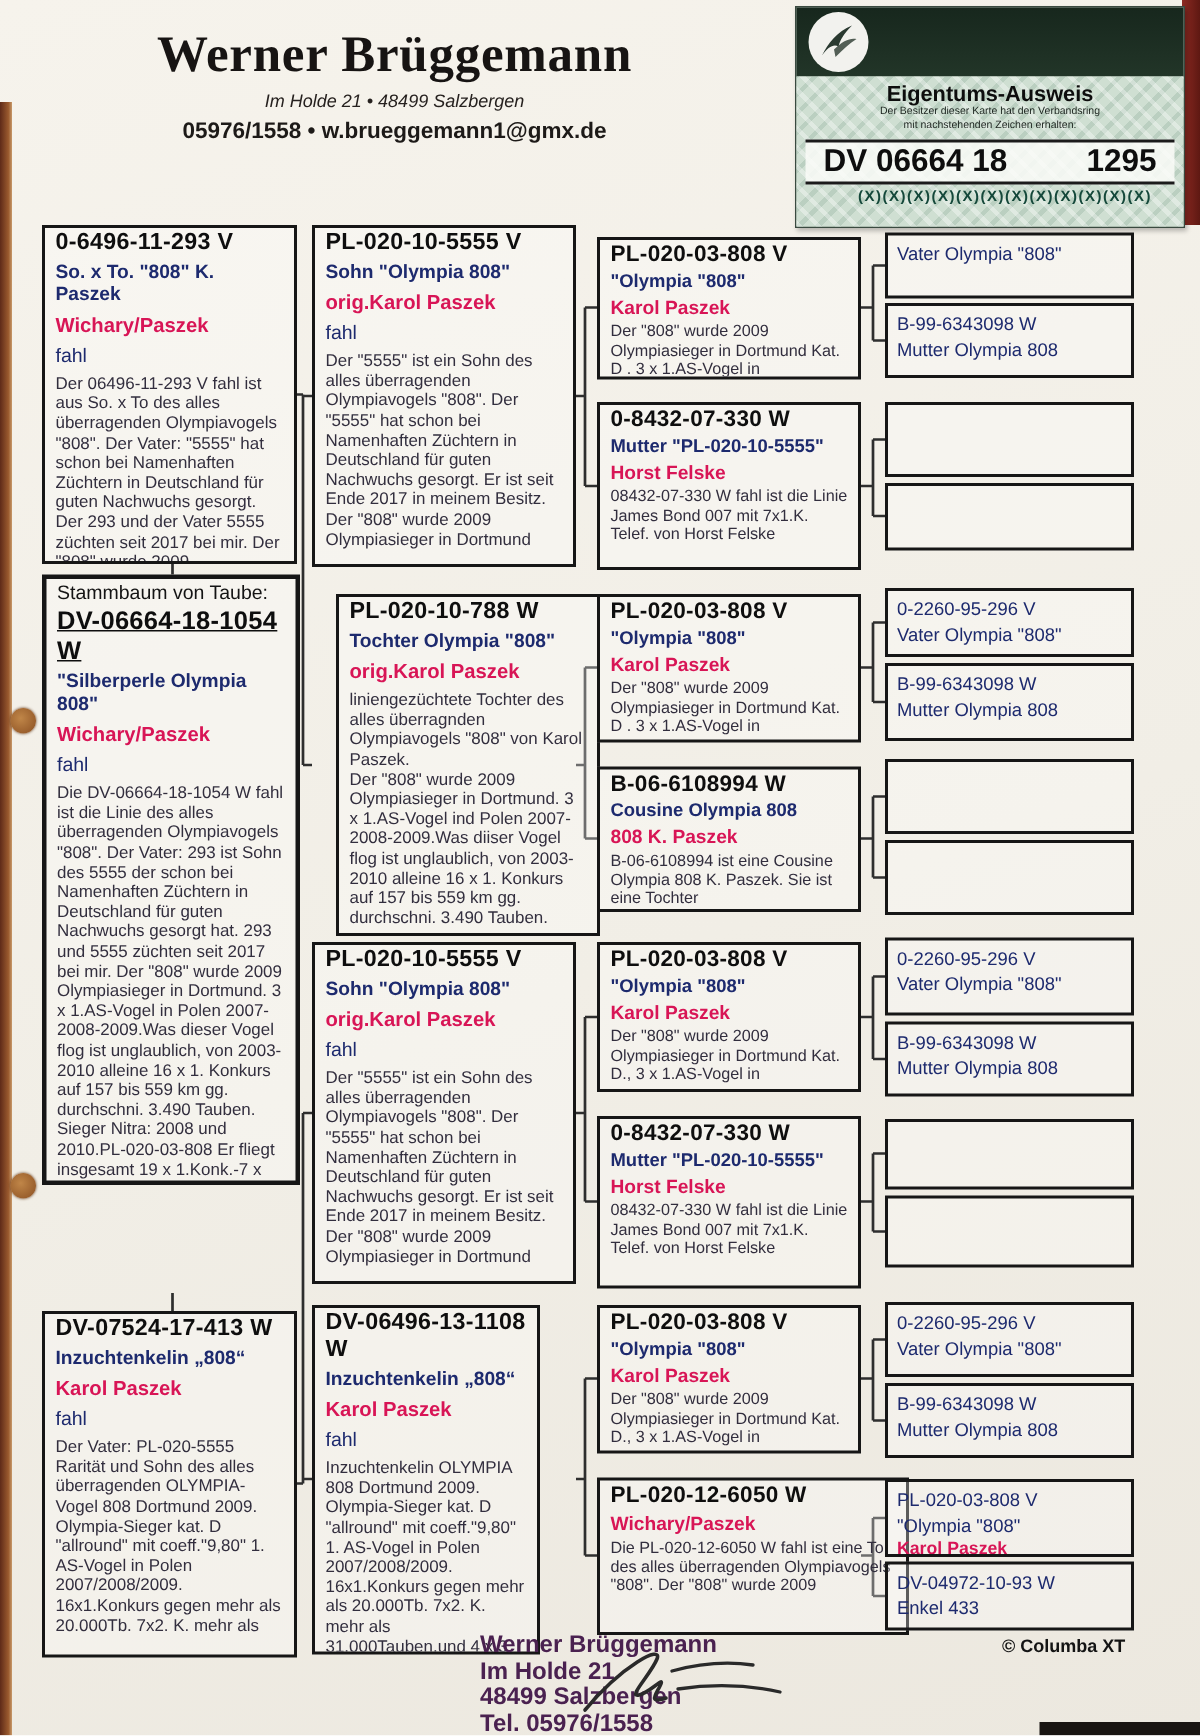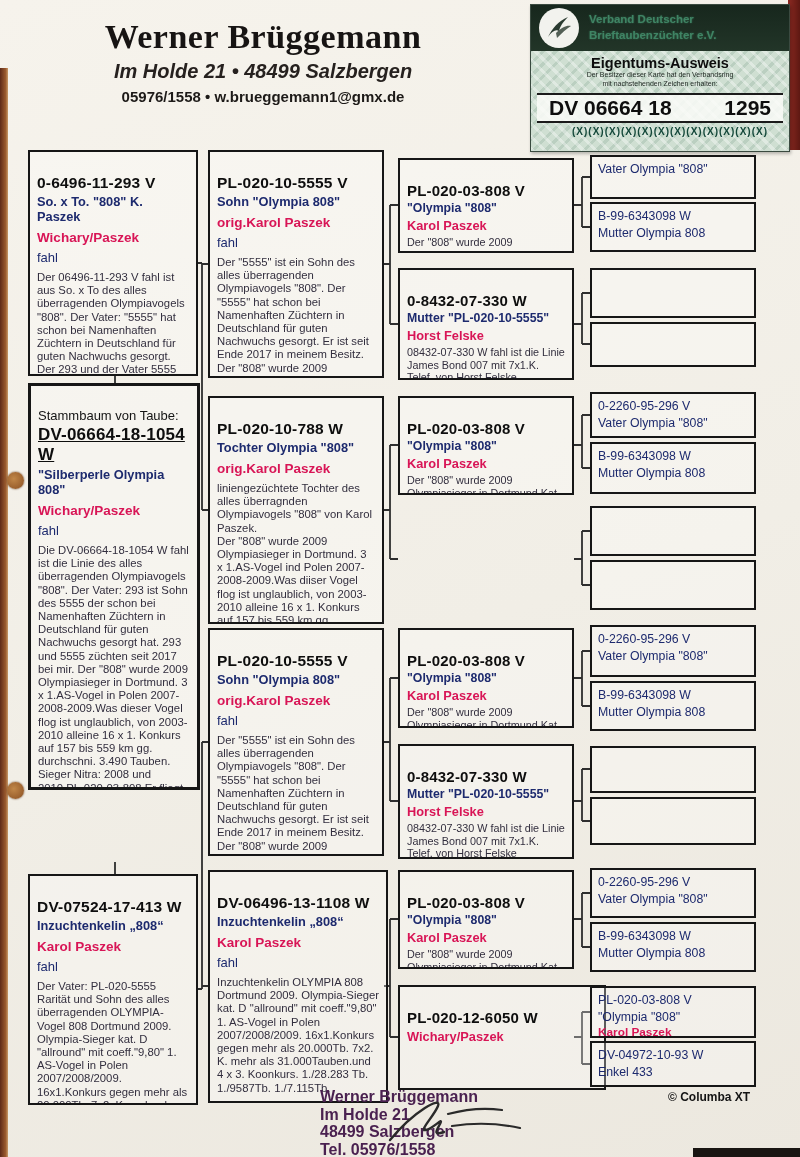--- a/index.html
+++ b/index.html
@@ -12,21 +12,21 @@
   .edge-left{position:absolute;left:0;top:68px;width:8px;height:1089px;
     background:linear-gradient(90deg,#5e2a18,#9a5a2e 70%,#c89a6a);}
   .edge-right-top{position:absolute;right:0;top:0;width:12px;height:150px;
     background:linear-gradient(90deg,#8c2a22,#5e1812);}
   .edge-bottom{position:absolute;left:693px;top:1148px;width:107px;height:9px;background:#191512;}
   .hole{position:absolute;width:17px;height:17px;border-radius:50%;
     background:radial-gradient(circle at 40% 40%,#c08648,#8a4f22);box-shadow:0 0 2px #5e3212;}
   
   .hdr{position:absolute;left:48px;top:18px;width:430px;text-align:center;}
   .hdr-name{font-family:"Liberation Serif",serif;font-weight:bold;font-size:34px;color:#171413;letter-spacing:.5px;margin:0;}
-  .hdr-addr{font-style:italic;font-weight:bold;font-size:20px;color:#26211f;margin-top:4px;}
+  .hdr-addr{font-style:italic;font-weight:normal;font-size:12px;color:#26211f;margin-top:4px;}
   .hdr-contact{font-weight:bold;font-size:15px;color:#1d1a18;margin-top:5px;}
   
   .sticker{position:absolute;left:530px;top:4px;width:258px;height:146px;border:1px solid #3a4a40;
     background:#d4e2d6;box-shadow:1px 2px 3px rgba(0,0,0,.25);}
   .sticker-top{height:46px;background:linear-gradient(180deg,#17271d,#223528);display:flex;align-items:center;}
   .dove-wrap{width:40px;height:40px;border-radius:50%;background:#f2f2ee;margin-left:8px;flex:0 0 auto;
     display:flex;align-items:center;justify-content:center;overflow:hidden;}
   .org-lines{margin-left:10px;font-size:11.5px;font-weight:bold;color:#3f8464;line-height:1.35;
     text-shadow:0 0 2px rgba(63,132,100,.7);}
   .sticker-mid{position:relative;height:100px;
@@ -35,21 +35,21 @@
       repeating-linear-gradient(-45deg,rgba(125,160,140,.25) 0 3px,rgba(0,0,0,0) 3px 9px),
       #cfdfd2;}
   .stk-title{text-align:center;font-weight:bold;font-size:14.5px;color:#0d0d0d;padding-top:4px;}
   .stk-sub{text-align:center;font-size:7px;color:#1c241f;line-height:1.25;}
   .ring-strip{margin:4px 6px 0 6px;border-top:2px solid #1b1b1b;border-bottom:2px solid #1b1b1b;
     background:rgba(250,252,248,.85);display:flex;justify-content:space-between;align-items:center;
     padding:1px 12px;font-weight:bold;font-size:21px;color:#0e0e0e;}
   .stk-pattern{margin-top:3px;text-align:center;font-weight:bold;font-size:10px;letter-spacing:1px;
     color:#14483a;white-space:nowrap;overflow:hidden;padding-left:20px;}
   
-  .pbox{position:absolute;box-sizing:border-box;border:2px solid #161616;padding:22px 7px;
+  .pbox{position:absolute;box-sizing:border-box;border:2px solid #161616;padding:1px 7px;
     background:rgba(255,255,255,.30);overflow:hidden;}
   .mainbox{border-width:3px;}
   .tree-label{font-size:13px;color:#141414;margin:0 0 2px 0;}
   .ring{font-weight:bold;font-size:15.5px;color:#0e0e0e;letter-spacing:.2px;}
   .ring-lg{font-size:17px;text-decoration:underline;}
   .sub{font-weight:bold;font-size:12.8px;color:#1d2a6e;margin-top:2px;}
   .breeder{font-weight:bold;font-size:13.5px;color:#d81556;margin-top:6px;}
   .colorline{font-size:13px;color:#1d2a6e;margin-top:5px;}
   .body{font-size:11.3px;color:#322e3e;line-height:1.17;margin-top:6px;white-space:pre-line;}
   .results{margin-top:2px;}
@@ -87,24 +87,20 @@
   </div>
 
   <div class="sticker">
     <div class="sticker-top">
       <div class="dove-wrap">
         <svg width="34" height="34" viewBox="0 0 34 34">
           <path d="M6 26 C10 18 16 10 26 6 C20 12 18 16 17 20 C14 18 10 20 6 26 Z" fill="#2a3a30"></path>
           <path d="M14 22 C20 16 25 14 29 15 C24 18 20 22 15 27 Z" fill="#2a3a30" opacity=".8"></path>
         </svg>
       </div>
-      <div class="org-lines">
-        <div>Verband Deutscher</div>
-        <div>Brieftaubenzüchter e.V.</div>
-      </div>
     </div>
     <div class="sticker-mid">
       <div class="stk-title">Eigentums-Ausweis</div>
       <div class="stk-sub">Der Besitzer dieser Karte hat den Verbandsring</div>
       <div class="stk-sub">mit nachstehenden Zeichen erhalten:</div>
       <div class="ring-strip">
         <span>DV 06664 18</span>
         <span>1295</span>
       </div>
       <div class="stk-pattern">(X)(X)(X)(X)(X)(X)(X)(X)(X)(X)(X)(X)</div>
@@ -162,37 +158,37 @@
   </div>
 
   <div class="pbox" style="left:208px;top:150px;width:176px;height:228px;">
     <div class="ring">PL-020-10-5555 V</div>
     <div class="sub">Sohn "Olympia 808"</div>
     <div class="breeder">orig.Karol Paszek</div>
     <div class="colorline">fahl</div>
     <div class="body">Der "5555" ist ein Sohn des alles überragenden Olympiavogels "808". Der "5555" hat schon bei Namenhaften Züchtern in Deutschland für guten Nachwuchs gesorgt. Er ist seit Ende 2017 in meinem Besitz. Der "808" wurde 2009 Olympiasieger in Dortmund</div>
   </div>
 
-  <div class="pbox" style="left:208px;top:396px;width:176px;height:228px;">
+  <div class="pbox" style="left:224px;top:396px;width:176px;height:228px;">
     <div class="ring">PL-020-10-788 W</div>
     <div class="sub">Tochter Olympia "808"</div>
     <div class="breeder">orig.Karol Paszek</div>
     <div class="body">liniengezüchtete Tochter des alles überragnden Olympiavogels "808" von Karol Paszek.
  Der "808" wurde 2009 Olympiasieger in Dortmund. 3 x 1.AS-Vogel ind Polen 2007-2008-2009.Was diiser Vogel flog ist unglaublich, von 2003-2010 alleine 16 x 1. Konkurs auf 157 bis 559 km gg. durchschni. 3.490 Tauben.</div>
   </div>
 
   <div class="pbox" style="left:208px;top:628px;width:176px;height:228px;">
     <div class="ring">PL-020-10-5555 V</div>
     <div class="sub">Sohn "Olympia 808"</div>
     <div class="breeder">orig.Karol Paszek</div>
     <div class="colorline">fahl</div>
     <div class="body">Der "5555" ist ein Sohn des alles überragenden Olympiavogels "808". Der "5555" hat schon bei Namenhaften Züchtern in Deutschland für guten Nachwuchs gesorgt. Er ist seit Ende 2017 in meinem Besitz. Der "808" wurde 2009 Olympiasieger in Dortmund</div>
   </div>
 
-  <div class="pbox" style="left:208px;top:870px;width:180px;height:233px;">
+  <div class="pbox" style="left:208px;top:870px;width:152px;height:233px;">
     <div class="ring">DV-06496-13-1108 W</div>
     <div class="sub">Inzuchtenkelin „808“</div>
     <div class="breeder">Karol Paszek</div>
     <div class="colorline">fahl</div>
     <div class="body">Inzuchtenkelin OLYMPIA 808 Dortmund 2009. Olympia-Sieger kat. D "allround" mit coeff."9,80" 1. AS-Vogel in Polen 2007/2008/2009. 16x1.Konkurs gegen mehr als 20.000Tb. 7x2. K. mehr als 31.000Tauben.und 4 x 3. Koonkurs. 1./28.283 Tb. 1./9587Tb. 1./7.115Tb.</div>
   </div>
 
   <div class="pbox c3" style="left:398px;top:158px;width:176px;height:95px;">
     <div class="ring">PL-020-03-808 V</div>
     <div class="sub">"Olympia "808"</div>
@@ -204,20 +200,26 @@
     <div class="sub">Mutter "PL-020-10-5555"</div>
     <div class="breeder">Horst Felske</div>
     <div class="body">08432-07-330 W fahl ist die Linie James Bond 007 mit 7x1.K. Telef. von Horst Felske</div>
   </div>
   <div class="pbox c3" style="left:398px;top:396px;width:176px;height:99px;">
     <div class="ring">PL-020-03-808 V</div>
     <div class="sub">"Olympia "808"</div>
     <div class="breeder">Karol Paszek</div>
     <div class="body">Der "808" wurde 2009 Olympiasieger in Dortmund Kat. D . 3 x 1.AS-Vogel in</div>
   </div>
+  <div class="pbox c3" style="left:398px;top:511px;width:176px;height:97px;">
+    <div class="ring">B-06-6108994 W</div>
+    <div class="sub">Cousine Olympia 808</div>
+    <div class="breeder">808 K. Paszek</div>
+    <div class="body">B-06-6108994 ist eine Cousine Olympia 808 K. Paszek. Sie ist eine Tochter</div>
+  </div>
   <div class="pbox c3" style="left:398px;top:628px;width:176px;height:100px;">
     <div class="ring">PL-020-03-808 V</div>
     <div class="sub">"Olympia "808"</div>
     <div class="breeder">Karol Paszek</div>
     <div class="body">Der "808" wurde 2009 Olympiasieger in Dortmund Kat. D., 3 x 1.AS-Vogel in</div>
   </div>
   <div class="pbox c3" style="left:398px;top:744px;width:176px;height:115px;">
     <div class="ring">0-8432-07-330 W</div>
     <div class="sub">Mutter "PL-020-10-5555"</div>
     <div class="breeder">Horst Felske</div>
@@ -225,20 +227,21 @@
   </div>
   <div class="pbox c3" style="left:398px;top:870px;width:176px;height:99px;">
     <div class="ring">PL-020-03-808 V</div>
     <div class="sub">"Olympia "808"</div>
     <div class="breeder">Karol Paszek</div>
     <div class="body">Der "808" wurde 2009 Olympiasieger in Dortmund Kat. D., 3 x 1.AS-Vogel in</div>
   </div>
   <div class="pbox c3" style="left:398px;top:985px;width:208px;height:105px;">
     <div class="ring">PL-020-12-6050 W</div>
     <div class="breeder">Wichary/Paszek</div>
+    <div class="body">Die PL-020-12-6050 W fahl ist eine To. des alles überragenden Olympiavogels "808". Der "808" wurde 2009</div>
   </div>
 
   <div class="pbox c4" style="left:590px;top:155px;width:166px;height:44px;">
     <div class="l1">Vater Olympia "808"</div>
   </div>
   <div class="pbox c4" style="left:590px;top:202px;width:166px;height:50px;">
     <div class="l1">B-99-6343098 W</div>
     <div class="l2">Mutter Olympia 808</div>
   </div>
   <div class="pbox c4" style="left:590px;top:268px;width:166px;height:50px;"></div>

